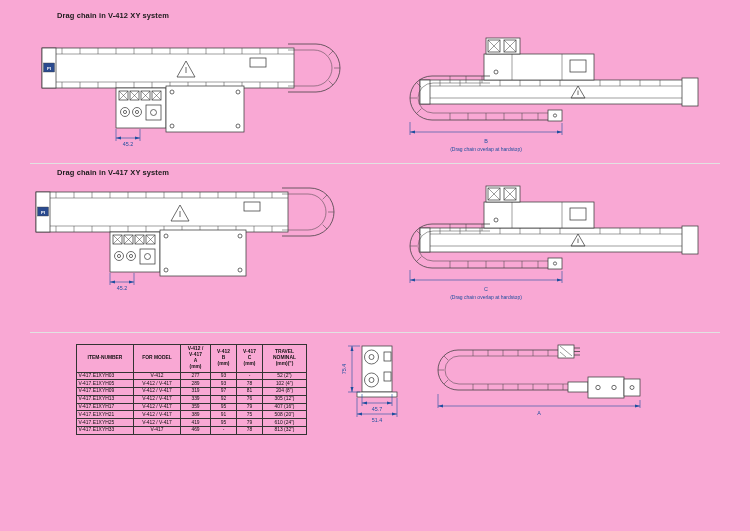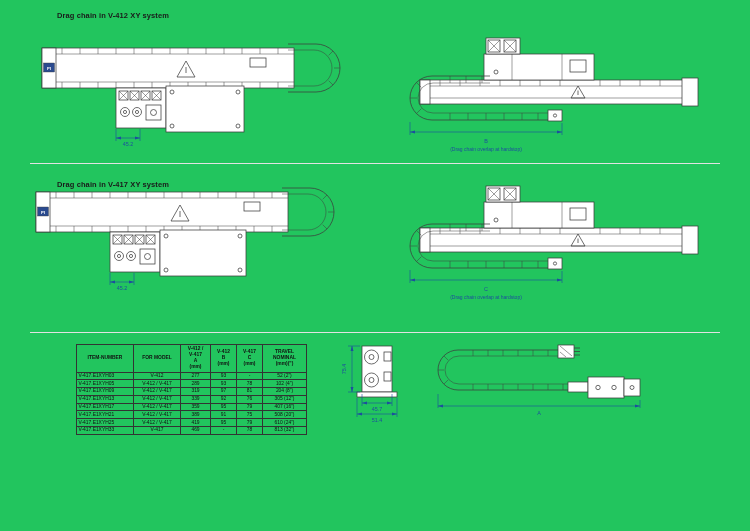--- a/index.html
+++ b/index.html
@@ -1,16 +1,16 @@
 <!DOCTYPE html>
 <html><head>
 <meta charset="utf-8">
 <style>
   html,body{margin:0;padding:0;background:#fff}
-  .canvas{position:relative;width:750px;height:531px;background:#22c55e;font-family:"Liberation Sans",sans-serif;overflow:hidden;color:#1a1a1a}
+  .canvas{position:relative;width:750px;height:531px;background:#f9a8d4;font-family:"Liberation Sans",sans-serif;overflow:hidden;color:#1a1a1a}
   .sec-title{position:absolute;font-size:7.5px;font-weight:bold;color:#1a1a1a;letter-spacing:.1px}
   .rule{position:absolute;left:30px;width:690px;height:1px;background:#e2e2e2}
   svg{position:absolute;overflow:visible}
   .s{stroke:#3c3c3c;stroke-width:.75;fill:none}
   .sw{stroke:#3c3c3c;stroke-width:.75;fill:#ffffff}
   .st{stroke:#3c3c3c;stroke-width:.5;fill:none}
   .dl{stroke:#1d4e9e;stroke-width:.6;fill:none}
   .da{fill:#1d4e9e;stroke:none}
   .dark{fill:#2a4a8f;stroke:#3c3c3c;stroke-width:.4}
   text{font-family:"Liberation Sans",sans-serif}
@@ -98,21 +98,21 @@
     <circle class="s" cx="169" cy="79.5" r="1.6"></circle>
     <path class="dl" d="M24,86V99M176,87V99M24,96H176"></path>
     <polygon class="da" points="24,96 29,94.5 29,97.5"></polygon>
     <polygon class="da" points="176,96 171,94.5 171,97.5"></polygon>
     <text class="dimtext" x="100" y="107" text-anchor="middle">B</text>
     <text class="notetext" x="100" y="115" text-anchor="middle">(Drag chain overlap at hardstop)</text>
   </svg>
 
   <div class="rule" style="top:163px"></div>
 
-  <div class="sec-title" style="left:57px;top:180px">Drag chain in V-417 XY system</div>
+  <div class="sec-title" style="left:57px;top:168px">Drag chain in V-417 XY system</div>
 
   <svg style="left:30px;top:186px" width="330" height="104" viewBox="0 0 330 104">
     <rect class="sw" x="6" y="6" width="252" height="40"></rect>
     <path class="st" d="M6,12H258M6,40H258"></path>
     <rect class="sw" x="6" y="6" width="14" height="40"></rect>
     <rect class="dark" x="7.5" y="21" width="11" height="9"></rect>
     <text class="logotext" x="13" y="28" text-anchor="middle">PI</text>
     <path class="st" d="M26,6V12M44,6V12M62,6V12M80,6V12M98,6V12M116,6V12M134,6V12M152,6V12M170,6V12M188,6V12M206,6V12M224,6V12M242,6V12"></path>
     <path class="st" d="M26,40V46M44,40V46M62,40V46M80,40V46M98,40V46M116,40V46M134,40V46M152,40V46M170,40V46M188,40V46M206,40V46M224,40V46M242,40V46"></path>
     <path class="s" d="M252,2H280A24,24 0 0 1 280,50H252"></path>

